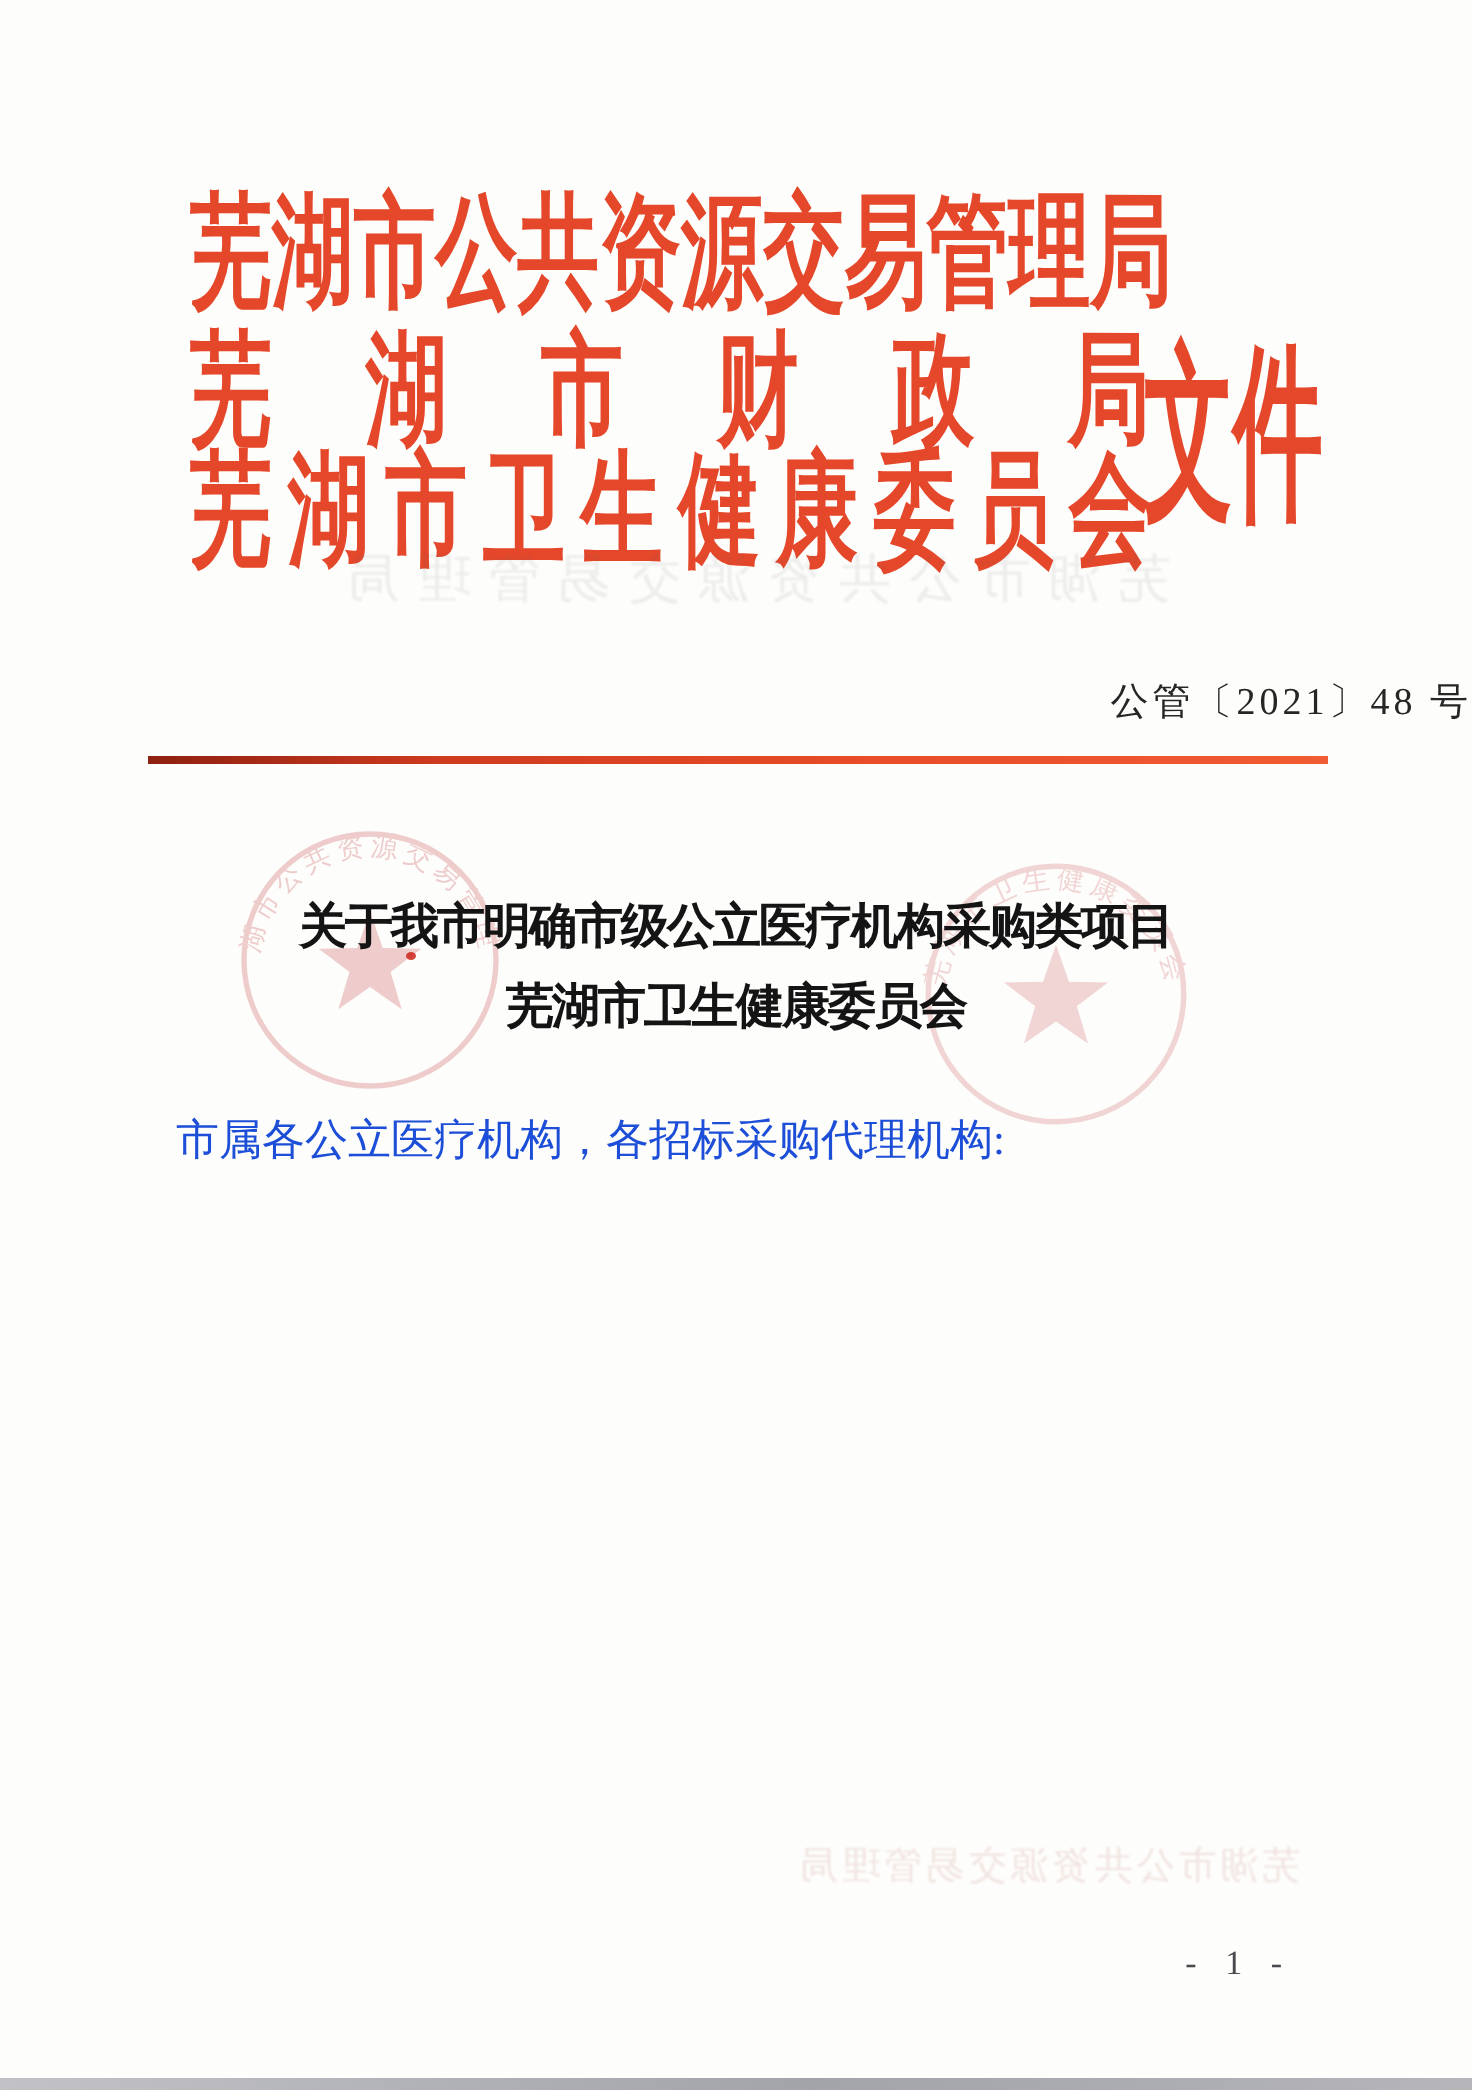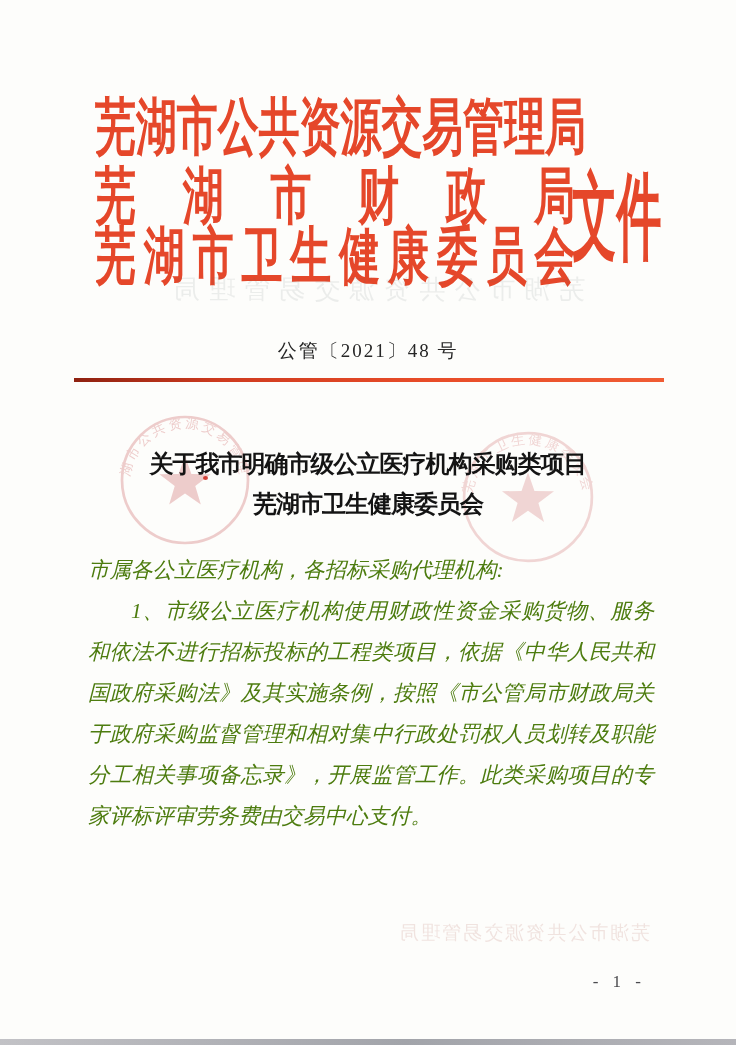--- a/index.html
+++ b/index.html
@@ -17,38 +17,38 @@
   .issuer-1{top:96px;}
   .issuer-2{top:165px;letter-spacing:71px;}
   .issuer-3{top:225px;letter-spacing:12px;}
   .file-label{
     position:absolute;left:572px;top:170px;color:#e5472a;font-weight:bold;
     font-size:95px;line-height:1;white-space:nowrap;
     transform:scaleX(0.47);transform-origin:left top;
   }
   
   .doc-number{
-    position:absolute;left:0;top:338px;width:736px;text-align:center;
+    position:absolute;left:0;top:338px;width:736px;text-align:right;
     font-size:19px;color:#262626;letter-spacing:2px;
   }
   .red-divider{
     position:absolute;left:74px;top:378px;width:590px;height:4px;
     background:linear-gradient(90deg,#8e2110,#cf3b1f 25%,#e84c28 60%,#f05c33);
   }
   
   .doc-title{
     position:absolute;left:0;top:444px;width:736px;text-align:center;
     font-size:24px;font-weight:900;color:#141414;line-height:40px;
     letter-spacing:-1px;z-index:4;
   }
   
   .body-text{
     position:absolute;left:88px;top:550px;width:566px;
-    font-size:21.5px;line-height:41px;color:#4d7c0f;
-    text-align:justify;z-index:4;font-style:italic;
+    font-size:21.5px;line-height:41px;color:#1d4ed8;
+    text-align:justify;z-index:4;
   }
   .body-text p{margin:0;}
   .body-text p.indent{text-indent:2em;}
   
   .page-number{
     position:absolute;right:90px;top:972px;font-size:17px;color:#4a4a4e;
     letter-spacing:5px;white-space:nowrap;
   }
   
   .seal{position:absolute;z-index:2;}
@@ -112,20 +112,19 @@
 
   <div class="ink-dot"></div>
 
   <div class="doc-title">
     <div>关于我市明确市级公立医疗机构采购类项目</div>
     <div>芜湖市卫生健康委员会</div>
   </div>
 
   <div class="body-text">
     <p>市属各公立医疗机构，各招标采购代理机构:</p>
-    <p class="indent">1、市级公立医疗机构使用财政性资金采购货物、服务和依法不进行招标投标的工程类项目，依据《中华人民共和国政府采购法》及其实施条例，按照《市公管局市财政局关于政府采购监督管理和相对集中行政处罚权人员划转及职能分工相关事项备忘录》，开展监管工作。此类采购项目的专家评标评审劳务费由交易中心支付。</p>
   </div>
 
   <div class="page-number">- 1 -</div>
 
   <div class="scan-edge-bottom"></div>
 
 </div>
 
 </body></html>

